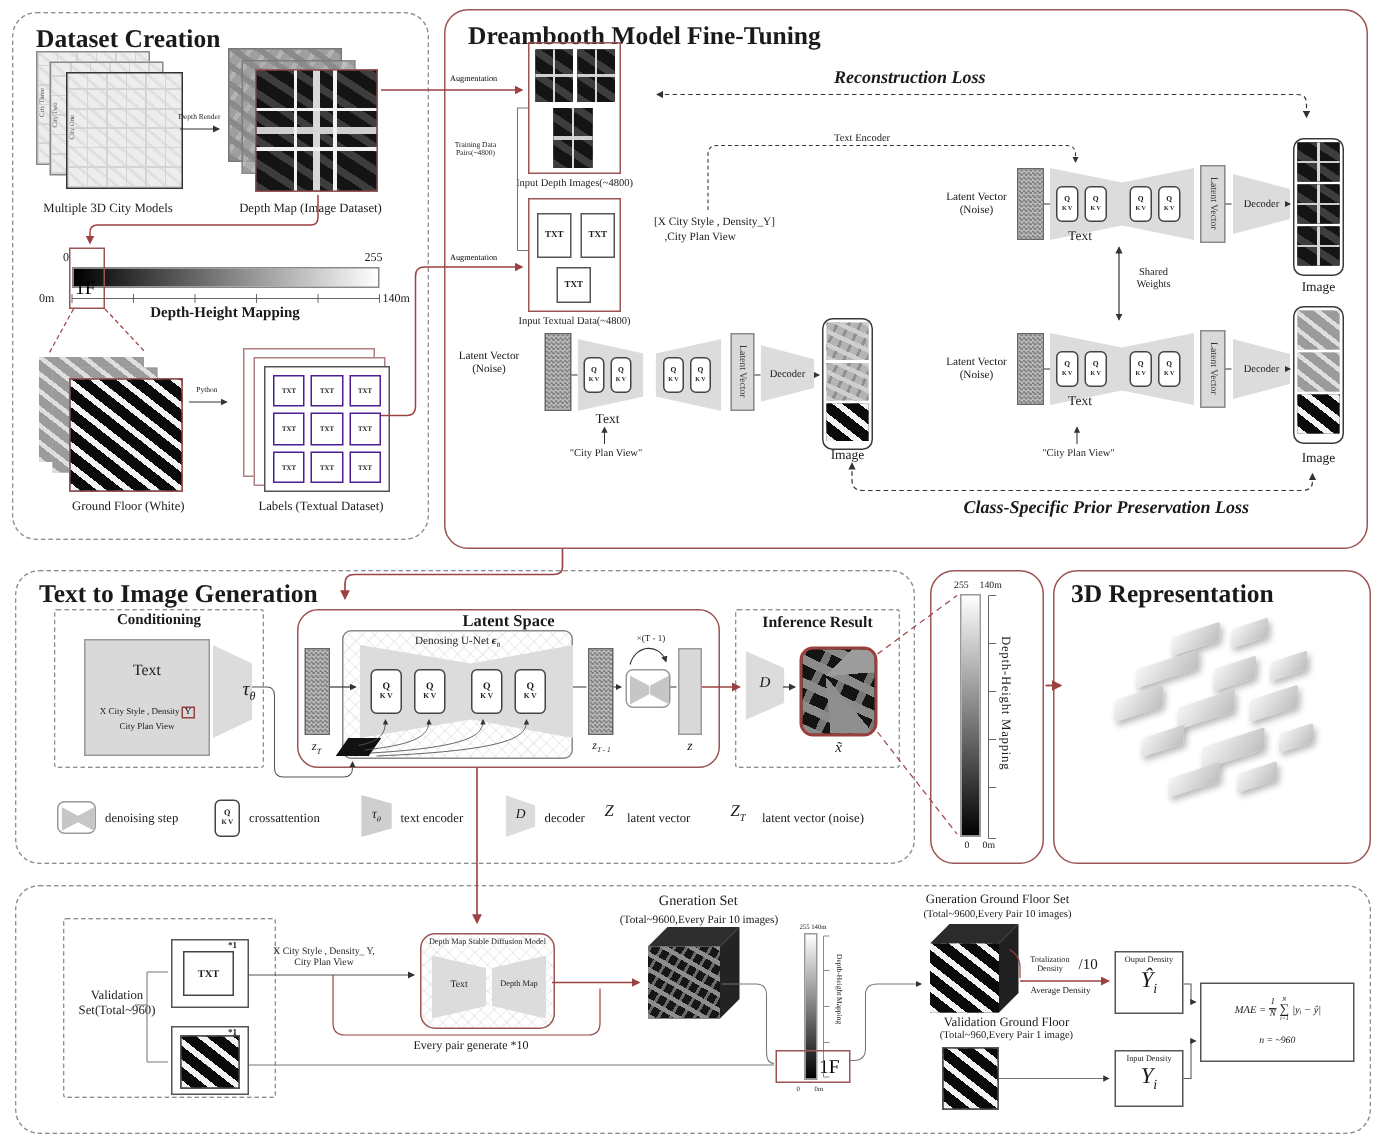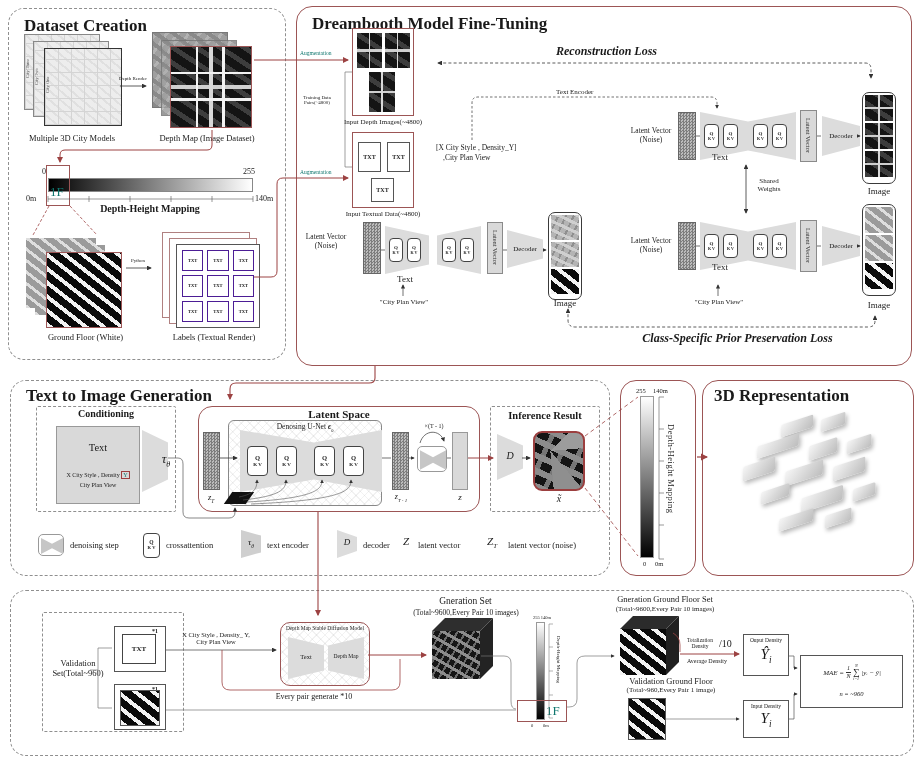--- a/index.html
+++ b/index.html
@@ -2,21 +2,21 @@
 <html><head>
 <meta charset="utf-8">
 <style>
 *{margin:0;padding:0;box-sizing:border-box}
 html,body{background:#fff}
 #wrap{position:relative;width:921px;height:764px;background:#fff;font-family:"Liberation Serif",serif;color:#1a1a1a;overflow:hidden}
 .a{position:absolute}
 .c{text-align:center}
 .bd{font-weight:bold}
 .i{font-style:italic}
-.r{color:#0f766e}
+.r{color:#000000}
 .panel{position:absolute;border-radius:16px}
 .dsh{border:1.2px dashed #8f8f8f}
 .rb{border:1.4px solid #9c5555}
 .thin{border:1px solid #555}
 .redth{border:1.2px solid #9c5555}
 .lmap{background-color:#ededed;background-image:repeating-linear-gradient(0deg,#d4d4d4 0 1px,transparent 1px 13px),repeating-linear-gradient(90deg,#d4d4d4 0 1px,transparent 1px 13px),repeating-linear-gradient(40deg,#e0e0e0 0 2px,transparent 2px 7px);border:1px solid #888}
 .gmap{background-color:#9f9f9f;background-image:repeating-linear-gradient(35deg,#8a8a8a 0 4px,transparent 4px 10px),repeating-linear-gradient(-55deg,#b3b3b3 0 3px,transparent 3px 9px);border:1px solid #777}
 .dmap{background-color:#171717;background-image:linear-gradient(90deg,transparent 47%,#d8d8d8 47% 53%,transparent 53%),linear-gradient(transparent 47%,#cfcfcf 47% 53%,transparent 53%),repeating-linear-gradient(33deg,#3d3d3d 0 5px,#141414 5px 13px),repeating-linear-gradient(-57deg,#4a4a4a 0 4px,#1b1b1b 4px 11px)}
 .grid9{background-image:linear-gradient(90deg,transparent 31%,#f2f2f2 31% 34%,transparent 34% 64%,#f2f2f2 64% 67%,transparent 67%),linear-gradient(transparent 31%,#f2f2f2 31% 34%,transparent 34% 64%,#f2f2f2 64% 67%,transparent 67%)}
 .gfloor{background-color:#0b0b0b;background-image:repeating-linear-gradient(38deg,#f3f3f3 0 4px,#0a0a0a 4px 11px),repeating-linear-gradient(-52deg,rgba(255,255,255,.7) 0 3px,transparent 3px 8px)}
@@ -90,21 +90,21 @@
  <div class="cell" style="font-size:4.5px">TXT</div>
  <div class="cell" style="font-size:4.5px">TXT</div>
  <div class="cell" style="font-size:4.5px">TXT</div>
  <div class="cell" style="font-size:4.5px">TXT</div>
  <div class="cell" style="font-size:4.5px">TXT</div>
  <div class="cell" style="font-size:4.5px">TXT</div>
  <div class="cell" style="font-size:4.5px">TXT</div>
  <div class="cell" style="font-size:4.5px">TXT</div>
 </div>
 <div class="a c" style="left:38px;top:332px;width:95px;font-size:8.5px">Ground Floor (White)</div>
-<div class="a c" style="left:158px;top:332px;width:112px;font-size:8.5px">Labels (Textual Render)</div>
+<div class="a c" style="left:158px;top:332px;width:112px;font-size:8.5px">Labels (Textual Dataset)</div>
 
 <div class="a bd" style="left:312px;top:14px;font-size:17px">Dreambooth Model Fine-Tuning</div>
 <div class="a r" style="left:300px;top:50px;font-size:5.5px">Augmentation</div>
 <div class="a r" style="left:300px;top:169px;font-size:5.5px">Augmentation</div>
 <div class="a redth" style="left:352px;top:28px;width:62px;height:88px"></div>
 <div class="a dmap" style="left:357px;top:33px;width:25px;height:35px"></div>
 <div class="a dmap" style="left:385px;top:33px;width:25px;height:35px"></div>
 <div class="a dmap" style="left:369px;top:72px;width:26px;height:40px"></div>
 <div class="a c" style="left:340px;top:118px;width:86px;font-size:7px">Input Depth Images(~4800)</div>
 <div class="a c" style="left:292px;top:95px;width:50px;font-size:5px">

